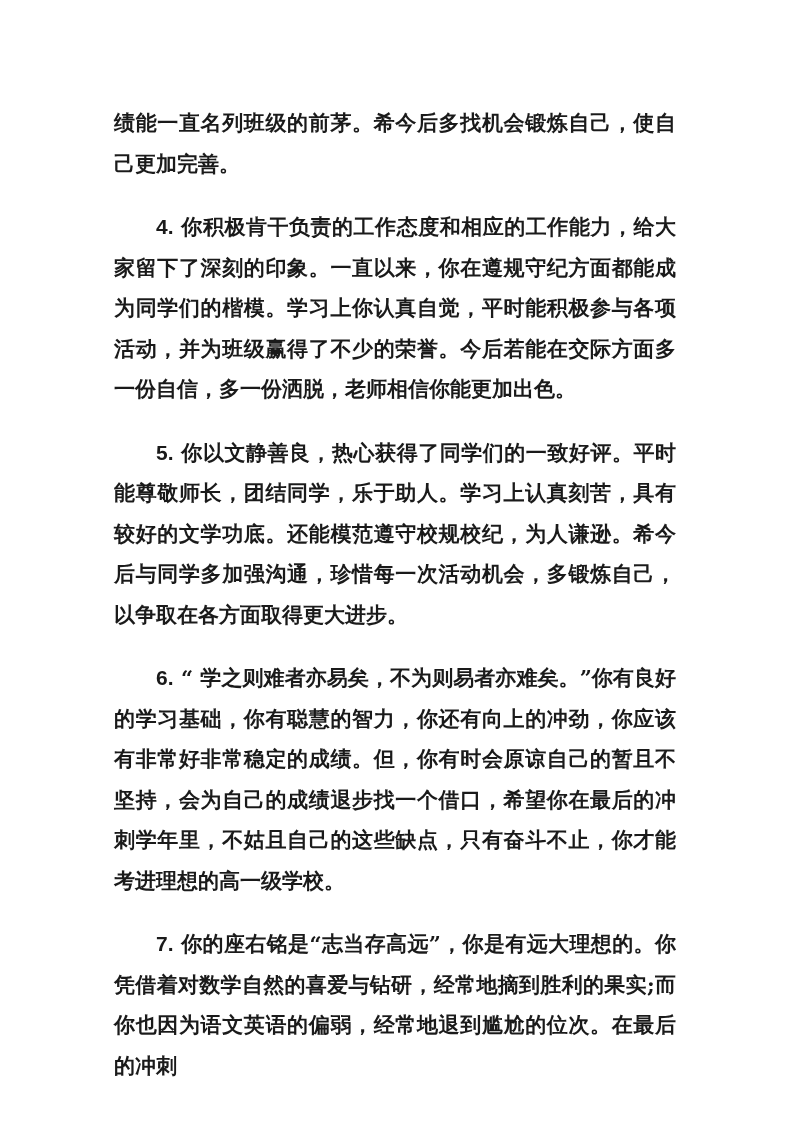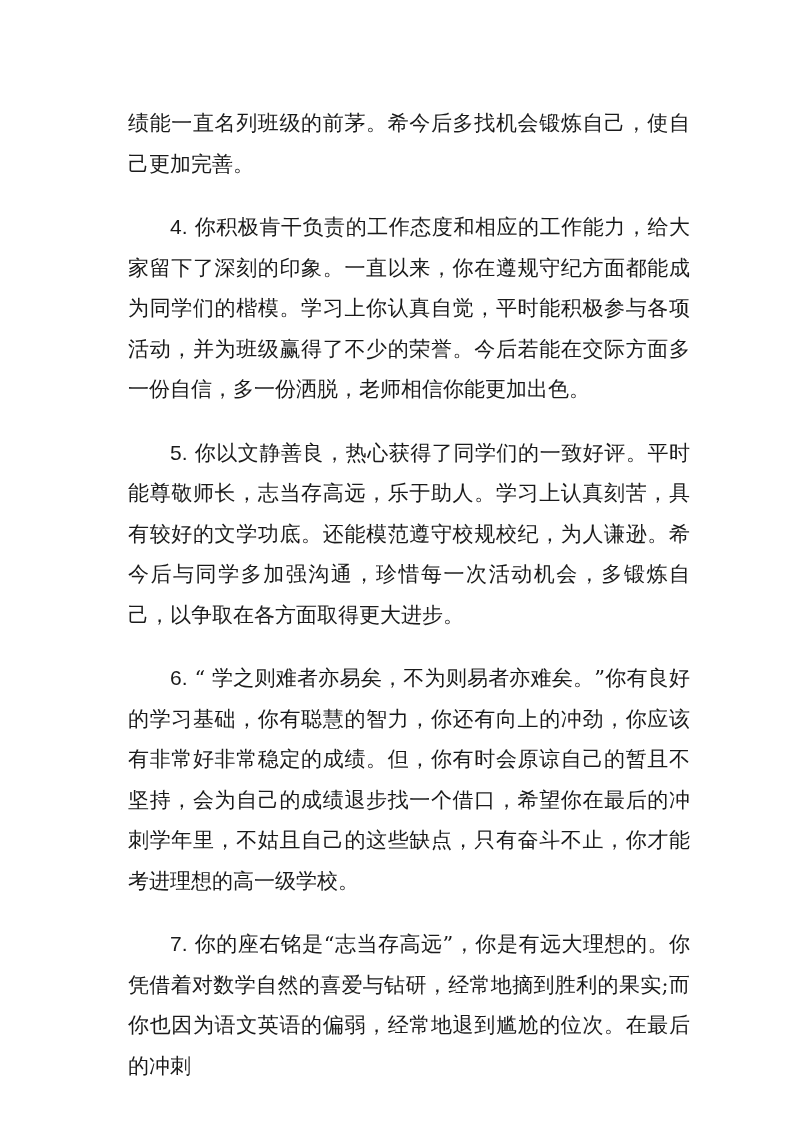--- a/index.html
+++ b/index.html
@@ -1,45 +1,46 @@
 <!DOCTYPE html>
 <html><head>
 <meta charset="utf-8">
 <style>
   html, body { margin: 0; padding: 0; background: #ffffff; }
   body { width: 800px; height: 1132px; position: relative; overflow: hidden; }
   .page {
     position: absolute;
-    left: 128px;
+    left: 114px;
     top: 103px;
     width: 562px;
     font-family: "DejaVu Serif", "Liberation Serif", serif;
     font-size: 21px;
     line-height: 40.5px;
     color: #1a1a1a;
     text-align: justify;
+    font-weight: bold;
   }
   .para { margin: 0 0 23px 0; }
   .para.indent { text-indent: 42px; }
   .num { font-family: "Liberation Sans", "DejaVu Sans", sans-serif; }
 </style>
 </head>
 <body>
 
 <div class="page">
   <p class="para">
     <span>绩能一直名列班级的前茅。希今后多找机会锻炼自己，使自己更加完善。</span>
   </p>
   <p class="para indent">
     <span class="num">4.</span>
     <span>你积极肯干负责的工作态度和相应的工作能力，给大家留下了深刻的印象。一直以来，你在遵规守纪方面都能成为同学们的楷模。学习上你认真自觉，平时能积极参与各项活动，并为班级赢得了不少的荣誉。今后若能在交际方面多一份自信，多一份洒脱，老师相信你能更加出色。</span>
   </p>
   <p class="para indent">
     <span class="num">5.</span>
-    <span>你以文静善良，热心获得了同学们的一致好评。平时能尊敬师长，志当存高远，乐于助人。学习上认真刻苦，具有较好的文学功底。还能模范遵守校规校纪，为人谦逊。希今后与同学多加强沟通，珍惜每一次活动机会，多锻炼自己，以争取在各方面取得更大进步。</span>
+    <span>你以文静善良，热心获得了同学们的一致好评。平时能尊敬师长，团结同学，乐于助人。学习上认真刻苦，具有较好的文学功底。还能模范遵守校规校纪，为人谦逊。希今后与同学多加强沟通，珍惜每一次活动机会，多锻炼自己，以争取在各方面取得更大进步。</span>
   </p>
   <p class="para indent">
     <span class="num">6.</span>
     <span>“ 学之则难者亦易矣，不为则易者亦难矣。”你有良好的学习基础，你有聪慧的智力，你还有向上的冲劲，你应该有非常好非常稳定的成绩。但，你有时会原谅自己的暂且不坚持，会为自己的成绩退步找一个借口，希望你在最后的冲刺学年里，不姑且自己的这些缺点，只有奋斗不止，你才能考进理想的高一级学校。</span>
   </p>
   <p class="para indent">
     <span class="num">7.</span>
     <span>你的座右铭是“志当存高远”，你是有远大理想的。你凭借着对数学自然的喜爱与钻研，经常地摘到胜利的果实;而你也因为语文英语的偏弱，经常地退到尴尬的位次。在最后的冲刺</span>
   </p>
 </div>

